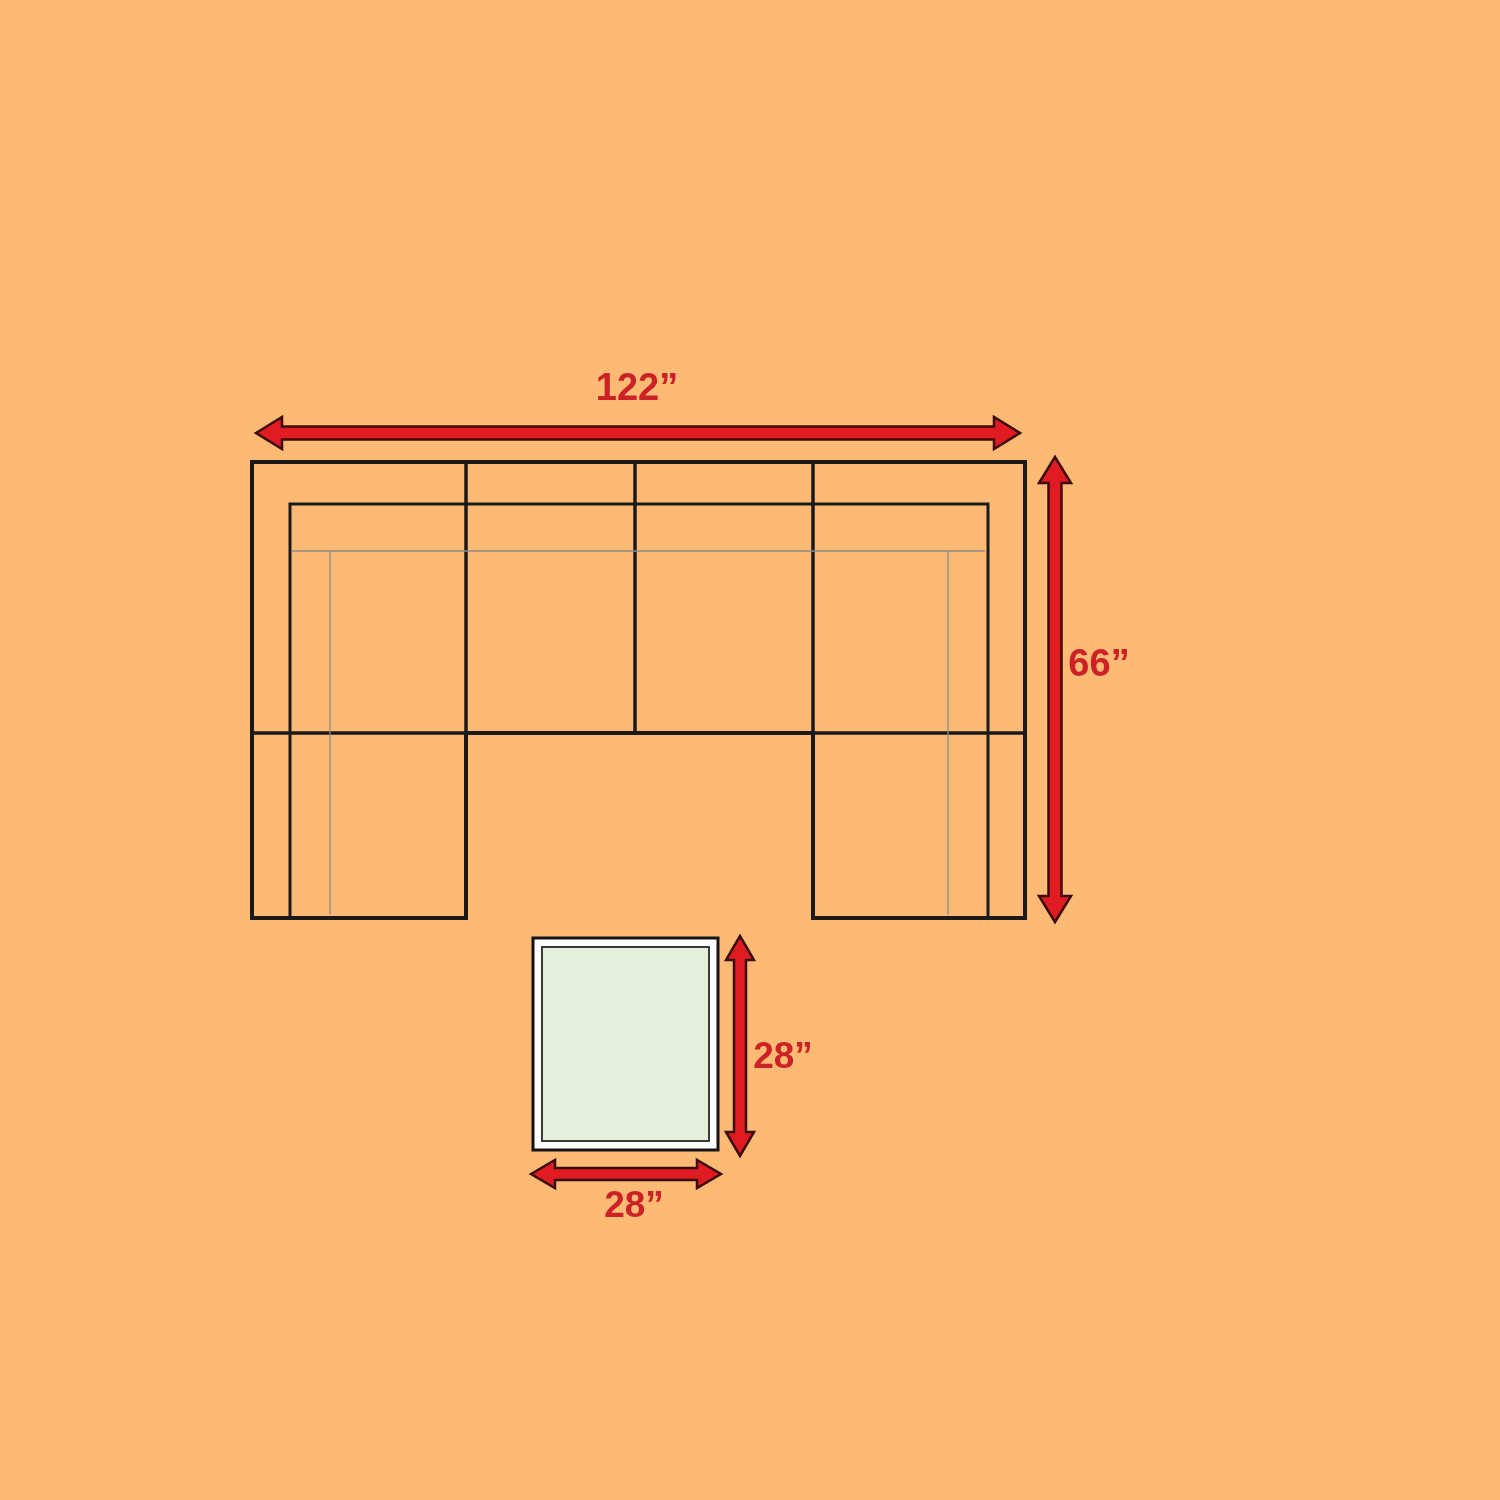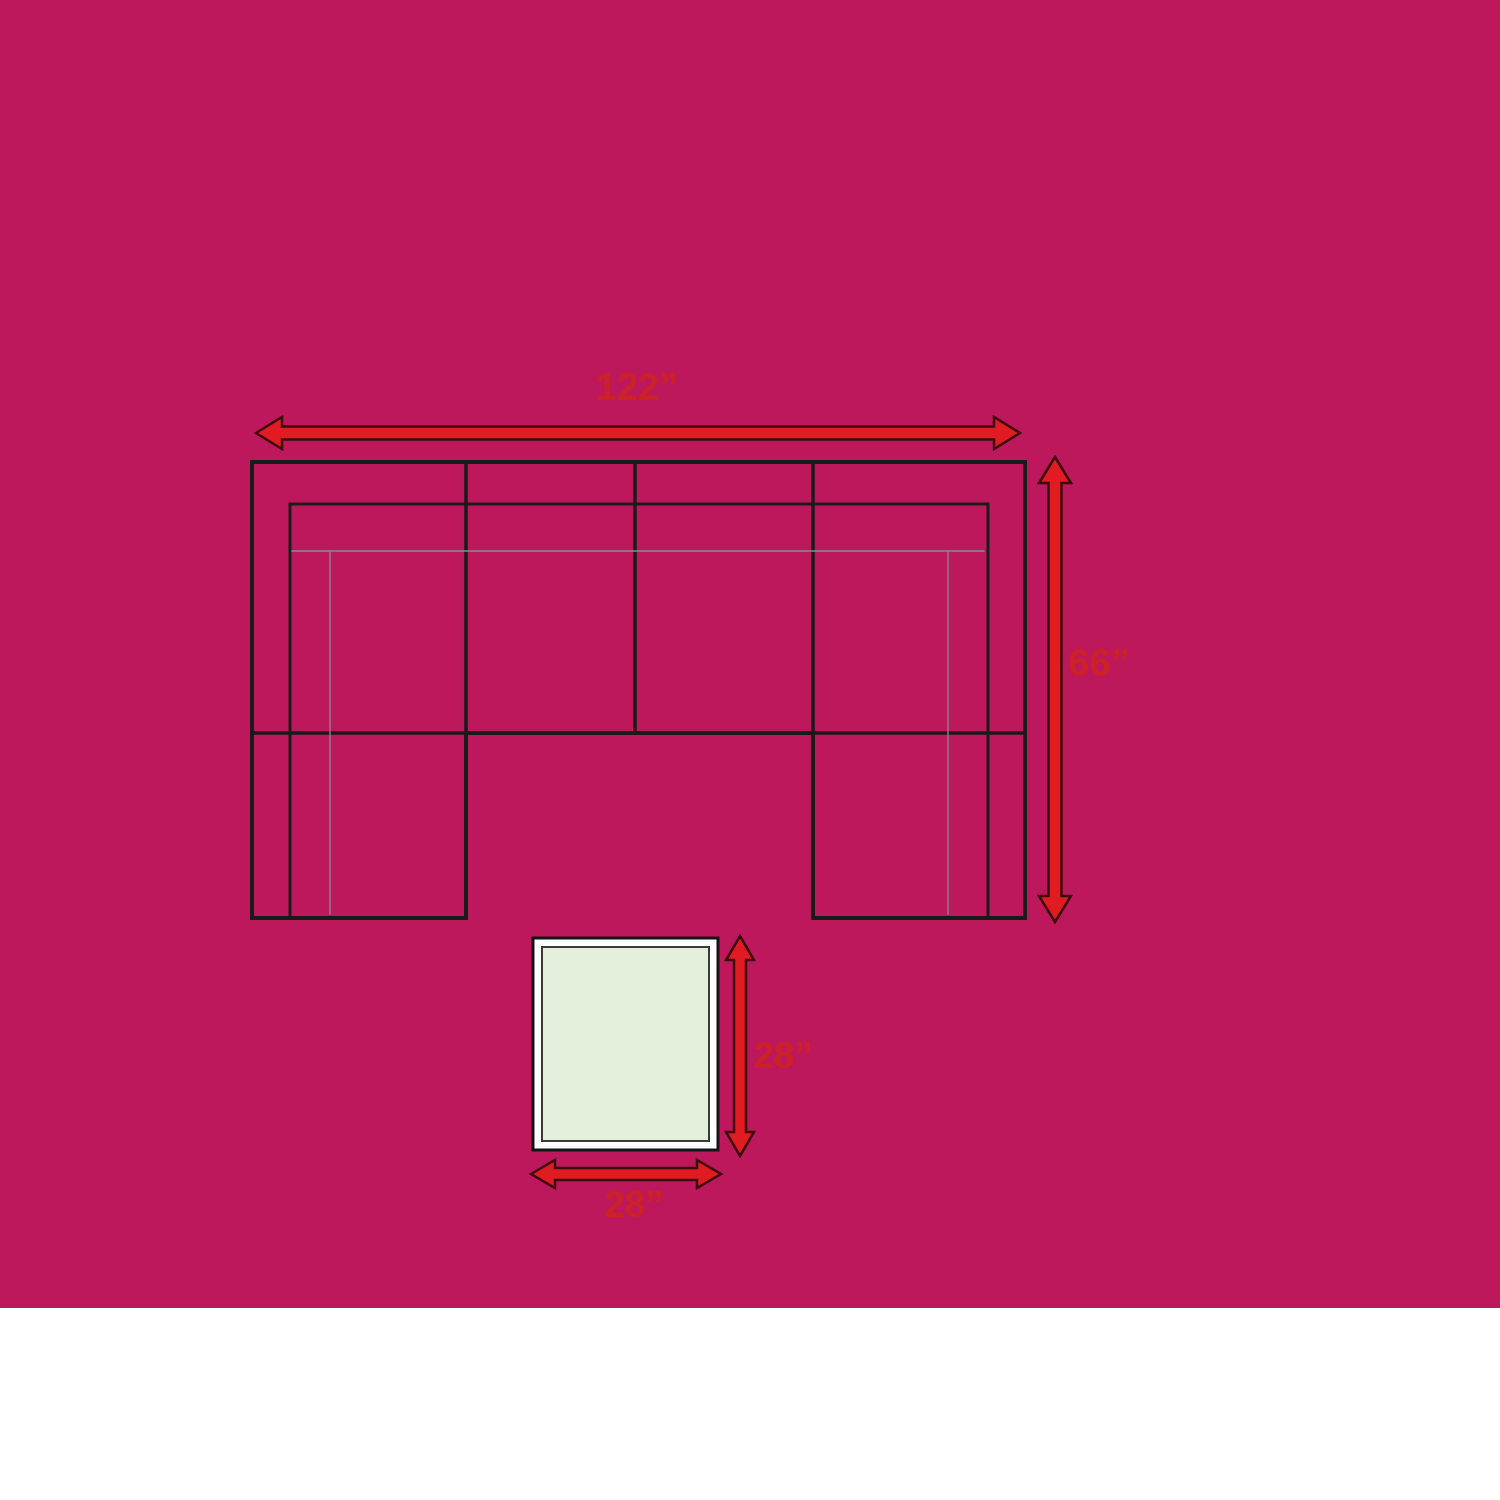--- a/index.html
+++ b/index.html
@@ -3,22 +3,22 @@
 <meta charset="utf-8">
 <style>
   html, body {
     margin: 0;
     padding: 0;
     background: #ffffff;
   }
   .canvas {
     position: relative;
     width: 1500px;
-    height: 1308px;
-    background: #be185d;
+    height: 1500px;
+    background: #fdba74;
     overflow: hidden;
   }
   svg { display: block; }
   .dim-label {
     font-family: "Liberation Sans", sans-serif;
     font-weight: 700;
     font-size: 38px;
     letter-spacing: 0px;
   }
   .dim-label-small {

